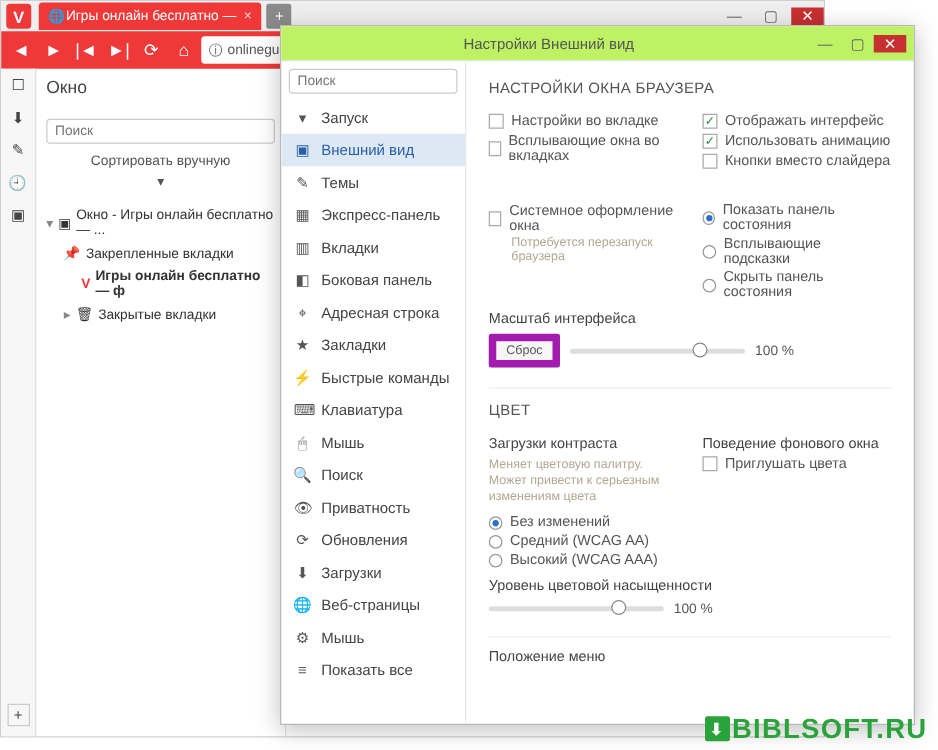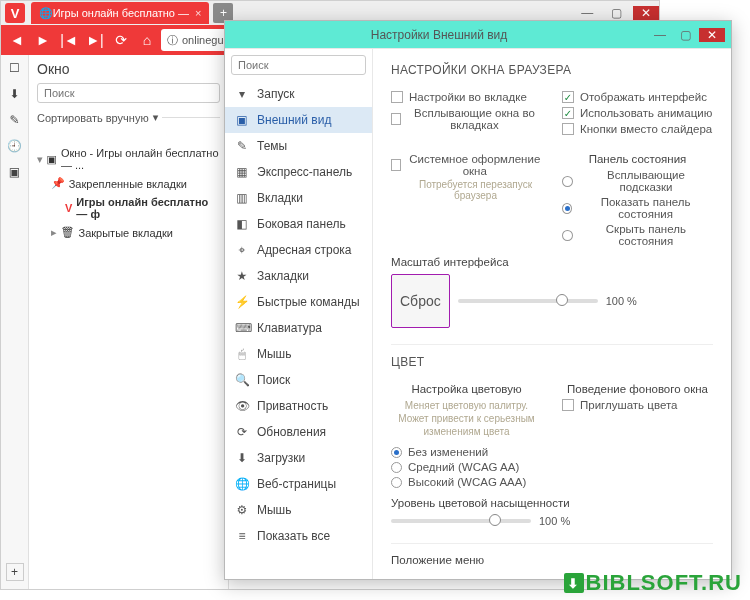--- a/index.html
+++ b/index.html
@@ -18,65 +18,65 @@
 
 .toolbar { height: 30px; background: #ef3939; display: flex; align-items: center; padding: 0 4px; gap: 2px; }
 .toolbar .nav-btn { width: 24px; height: 24px; display: inline-flex; align-items: center; justify-content: center; color: #fff; border-radius: 3px; font-size: 14px; }
 .toolbar .addr { flex: 1; background: #fff; height: 22px; border-radius: 3px; display: flex; align-items: center; padding: 0 6px; color: #555; font-size: 11px; gap: 4px; }
 
 .body-row { display: flex; height: calc(100% - 54px); }
 .side-rail { width: 28px; background: #f7f7f7; border-right: 1px solid #e0e0e0; display: flex; flex-direction: column; align-items: center; padding-top: 6px; gap: 12px; color: #444; }
 .side-rail .plus-box { border: 1px solid #ccc; width: 18px; height: 18px; display: flex; align-items: center; justify-content: center; margin-top: auto; margin-bottom: 8px; }
 
 .panel { width: 200px; border-right: 1px solid #e0e0e0; padding: 6px 8px; overflow: hidden; }
-.panel h3 { font-size: 14px; font-weight: normal; color: #444; margin-bottom: 6px; }
+.panel h3 { font-size: 14px; font-weight: normal; color: #444; margin-bottom: 18px; }
 .panel .search { width: 100%; border: 1px solid #ccc; border-radius: 3px; padding: 3px 6px; font-size: 11px; color: #888; margin-bottom: 8px; }
-.panel .sorting { color: #555; font-size: 11px; display: flex; align-items: center; gap: 4px; margin-bottom: 20px; }
+.panel .sorting { color: #555; font-size: 11px; display: flex; align-items: center; gap: 4px; margin-bottom: 6px; flex-direction: column; }
 .panel .sorting::after { content: ""; flex: 1; border-bottom: 1px solid #ddd; }
 .tree-item { font-size: 11px; color: #333; padding: 3px 0 3px 0; display: flex; align-items: center; gap: 4px; }
 .tree-item .caret { color: #888; }
 .tree-item.bold { font-weight: bold; }
 .tree-item.indent1 { padding-left: 14px; }
 .tree-item.indent2 { padding-left: 28px; }
 .tree-item .pin { color: #888; }
 .tree-item .vred { color: #ef3939; font-weight: bold; }
 
 
 .settings-win { position: absolute; top: 20px; left: 224px; width: 508px; height: 560px; background: #fff; border: 1px solid #b8b8b8; box-shadow: 0 4px 18px rgba(0,0,0,.25); display: flex; flex-direction: column; }
-.settings-title { height: 28px; background: #5eead4; border-bottom: 1px solid #e8e8e8; display: flex; align-items: center; padding: 0 6px; }
+.settings-title { height: 28px; background: #bef264; border-bottom: 1px solid #e8e8e8; display: flex; align-items: center; padding: 0 6px; }
 .settings-title .ttl { flex: 1; text-align: center; color: #555; font-size: 12px; }
 .settings-title .wb { width: 26px; text-align: center; color: #666; }
 .settings-title .wb.red { background: #c73030; color: #fff; }
 
 .settings-body { display: flex; flex: 1; overflow: hidden; }
 .s-side { width: 148px; border-right: 1px solid #e8e8e8; display: flex; flex-direction: column; }
 .s-search { margin: 6px; border: 1px solid #ccc; border-radius: 3px; padding: 3px 6px; font-size: 11px; color: #aaa; }
 .s-nav { flex: 1; overflow: hidden; }
 .s-item { display: flex; align-items: center; gap: 8px; padding: 6px 10px; color: #444; font-size: 12px; cursor: default; }
 .s-item .ico { width: 14px; text-align: center; color: #555; font-size: 12px; }
 .s-item.active { background: #dce9f5; color: #2a5ea8; }
 .s-item.active .ico { color: #2a5ea8; }
 
 .s-content { flex: 1; padding: 14px 18px; overflow: hidden; color: #333; position: relative; }
 .sec-title { font-size: 12px; font-weight: normal; color: #555; letter-spacing: .3px; margin-bottom: 10px; text-transform: uppercase; }
 .row2 { display: flex; gap: 20px; }
-.col { flex: 1; text-align: center; }
+.col { flex: 1; }
 .chk { display: flex; align-items: center; gap: 6px; font-size: 11.5px; color: #555; margin: 4px 0; }
 .chk .box { width: 12px; height: 12px; border: 1px solid #aaa; display: inline-flex; align-items: center; justify-content: center; font-size: 10px; color: #1c8a3f; }
 .chk.checked .box::before { content: "✓"; }
 .sub-hint { font-size: 10px; color: #b0a890; margin-left: 18px; margin-top: -2px; }
 .sub-head { font-size: 11.5px; color: #444; margin: 4px 0; }
 .radio { display: flex; align-items: center; gap: 6px; font-size: 11.5px; color: #555; margin: 3px 0; }
 .radio .dot { width: 11px; height: 11px; border: 1px solid #999; border-radius: 50%; display: inline-flex; align-items: center; justify-content: center; }
 .radio.sel .dot::before { content: ""; width: 5px; height: 5px; background: #2a6fc9; border-radius: 50%; }
 
 .subsec { margin-top: 6px; }
 .subsec-label { font-size: 11.5px; color: #444; margin-bottom: 6px; }
 .slider-row { display: flex; align-items: center; gap: 8px; }
-.reset-btn { border: 1px solid #a21caf; background: #f6f6f6; padding: 18px 8px; font-size: 14px; border-radius: 2px; color: #555; }
+.reset-btn { border: 6px solid #a21caf; background: #f6f6f6; padding: 2px 8px; font-size: 10px; border-radius: 2px; color: #555; }
 .slider { position: relative; width: 140px; height: 4px; background: #ddd; border-radius: 2px; }
 .slider .thumb { position: absolute; width: 12px; height: 12px; background: #fff; border: 1px solid #888; border-radius: 50%; top: -5px; }
 .slider-val { font-size: 11px; color: #555; text-align: right; }
 
 .divider { border: none; border-top: 1px solid #eee; margin: 16px 0 10px; }
 .mini-desc { font-size: 10px; color: #b0a890; line-height: 1.3; margin: 2px 0 8px; }
 
 
 .watermark { position: absolute; right: 8px; bottom: 4px; text-align: right; font-weight: bold; }
 .watermark .l1 { color: #2aa43a; font-size: 22px; letter-spacing: 1px; display: flex; align-items: center; justify-content: flex-end; gap: 2px; }
@@ -250,38 +250,37 @@
             <div class="chk checked">
               <span class="box"></span>
               <span>Использовать анимацию</span>
             </div>
             <div class="chk">
               <span class="box"></span>
               <span>Кнопки вместо слайдера</span>
             </div>
           </div>
       </div>
-      <div class="row2" style="margin-top:10px">
+      <div class="row2" style="margin-top:20px">
         <div class="col">
           <div class="chk">
               <span class="box"></span>
               <span>Системное оформление окна</span>
             </div>
           <div class="sub-hint">Потребуется перезапуск браузера</div>
         </div>
         <div class="col">
-          <div class="sub-head">Панель состояния</div>
           <div id="status-radios">
+              <div class="radio sel">
+                <span class="dot"></span>
+                <span>Показать панель состояния</span>
+              </div>
               <div class="radio">
                 <span class="dot"></span>
                 <span>Всплывающие подсказки</span>
-              </div>
-              <div class="radio sel">
-                <span class="dot"></span>
-                <span>Показать панель состояния</span>
               </div>
               <div class="radio">
                 <span class="dot"></span>
                 <span>Скрыть панель состояния</span>
               </div>
             </div>
         </div>
       </div>
       <div class="subsec">
         <div class="subsec-label">Масштаб интерфейса</div>
@@ -290,21 +289,21 @@
           <div class="slider">
               <span class="thumb" id="scale-thumb" style="left: 70%;"></span>
             </div>
           <span class="slider-val">100 %</span>
         </div>
       </div>
       <hr class="divider">
       <div class="sec-title">ЦВЕТ</div>
       <div class="row2">
         <div class="col">
-          <div class="sub-head">Настройка цветовую</div>
+          <div class="sub-head">Загрузки контраста</div>
           <div class="mini-desc">Меняет цветовую палитру. Может привести к серьезным изменениям цвета</div>
           <div id="contrast-radios">
               <div class="radio sel">
                 <span class="dot"></span>
                 <span>Без изменений</span>
               </div>
               <div class="radio">
                 <span class="dot"></span>
                 <span>Средний (WCAG AA)</span>
               </div>

